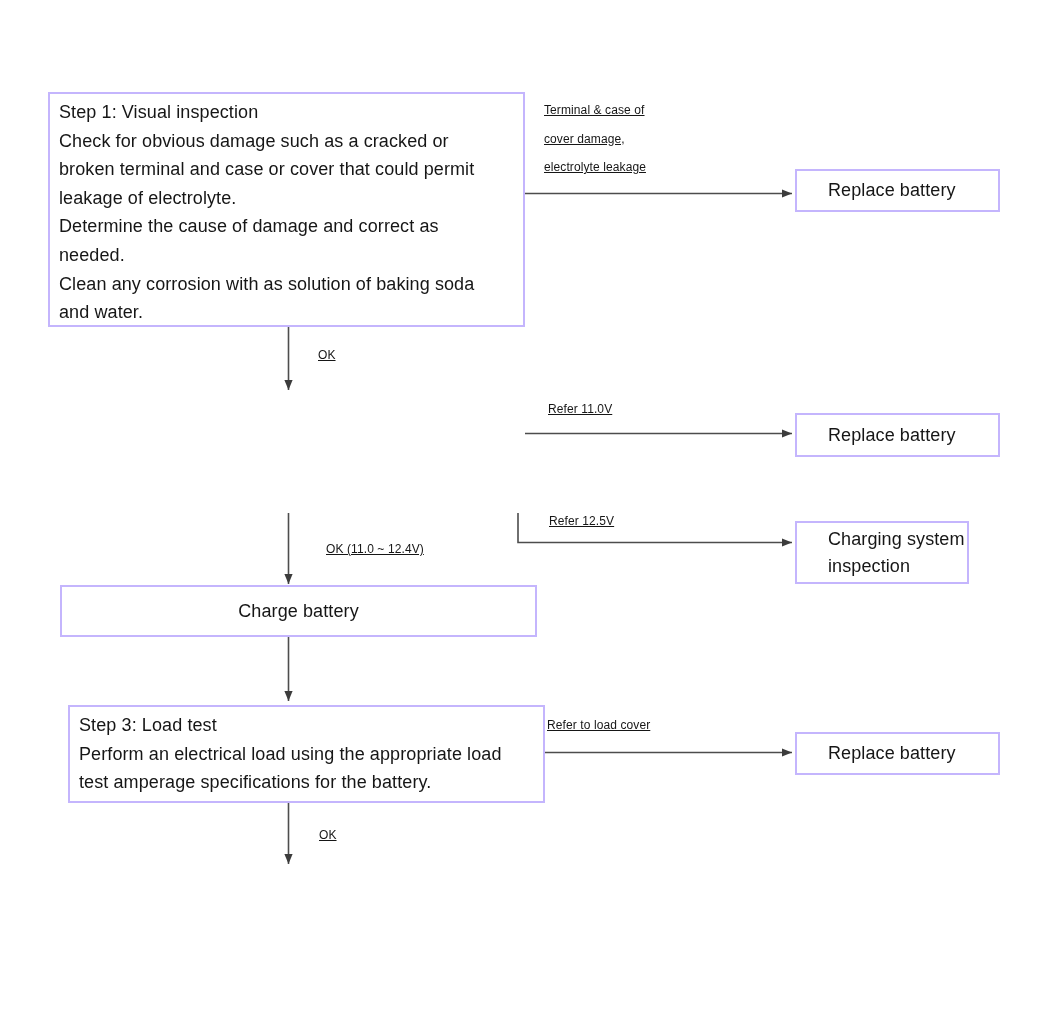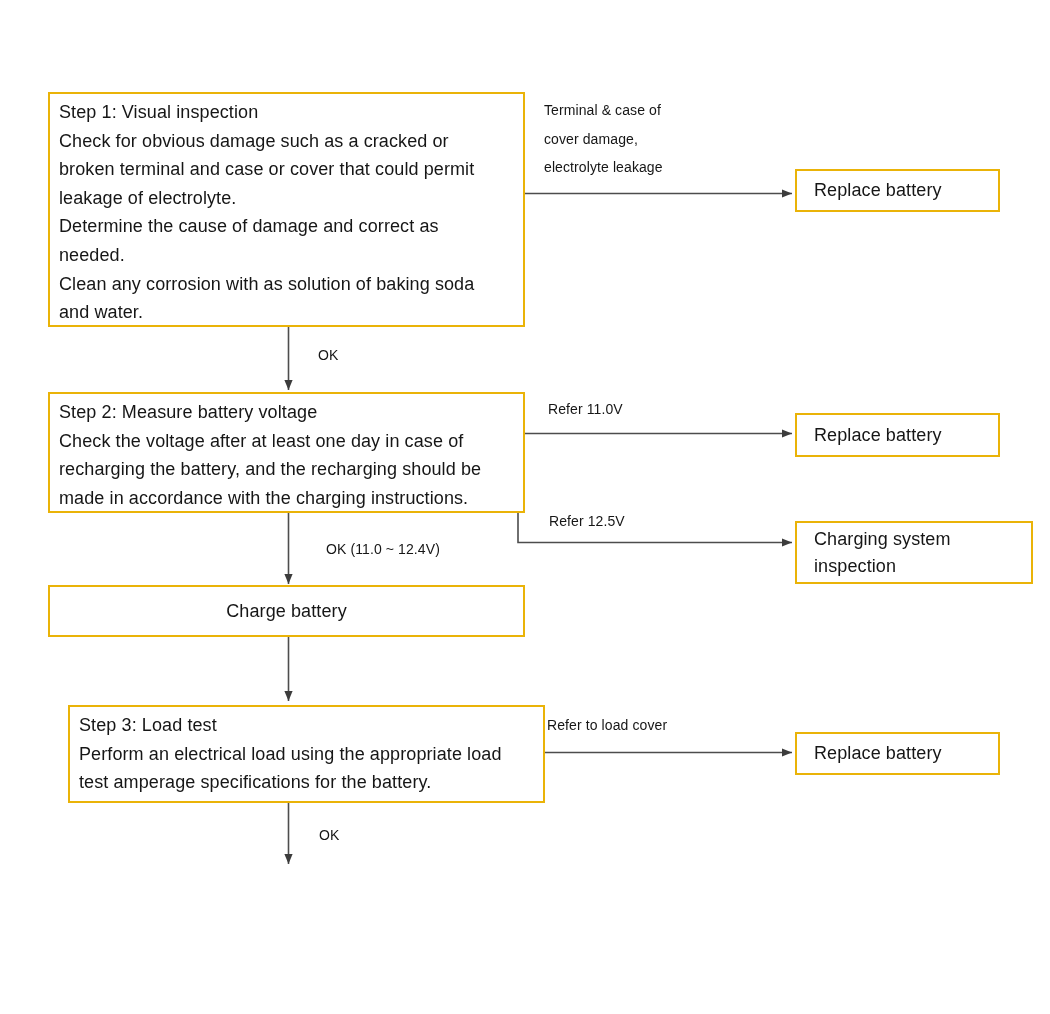--- a/index.html
+++ b/index.html
@@ -19,49 +19,51 @@
   .connectors {
     position: absolute;
     left: 0;
     top: 0;
     width: 1050px;
     height: 1014px;
   }
   .node {
     position: absolute;
     box-sizing: border-box;
-    border: 2px solid #eab308;
+    border: 2px solid #c4b5fd;
     background: #ffffff;
     font-size: 18px;
     letter-spacing: 0.1px;
     white-space: pre-line;
   }
   .node.step {
     padding: 4px 9px 0 9px;
     line-height: 28.6px;
   }
   .node.center {
     display: flex;
     align-items: center;
     justify-content: center;
     text-align: right;
     line-height: 22px;
+    margin-left: 12px;
   }
   .node.result {
     display: flex;
     align-items: center;
-    padding-left: 17px;
+    padding-left: 31px;
     line-height: 27px;
   }
   .edge-label {
     position: absolute;
-    font-size: 14px;
+    font-size: 12px;
     letter-spacing: 0.1px;
     line-height: 28.5px;
     white-space: pre-line;
+    text-decoration: underline;
   }
 </style>
 </head>
 <body>
 
 <div class="stage">
 
   <svg class="connectors" viewBox="0 0 1050 1014" xmlns="http://www.w3.org/2000/svg">
     <defs>
       <marker id="arrow" markerUnits="userSpaceOnUse" markerWidth="12" markerHeight="10" refX="10.5" refY="5" orient="auto">
@@ -82,37 +84,33 @@
 
   <div class="node step" style="left:48px; top:92px; width:477px; height:235px;">Step 1: Visual inspection
 Check for obvious damage such as a cracked or
 broken terminal and case or cover that could permit
 leakage of electrolyte.
 Determine the cause of damage and correct as
 needed.
 Clean any corrosion with as solution of baking soda
 and water.</div>
 
-  <div class="node step" style="left:48px; top:392px; width:477px; height:121px;">Step 2: Measure battery voltage
-Check the voltage after at least one day in case of
-recharging the battery, and the recharging should be
-made in accordance with the charging instructions.</div>
 
   <div class="node center" style="left:48px; top:585px; width:477px; height:52px;">Charge battery</div>
 
   <div class="node step" style="left:48px; top:705px; width:477px; height:98px;margin-left:20px;">Step 3: Load test
 Perform an electrical load using the appropriate load
 test amperage specifications for the battery.</div>
 
 
   <div class="node result" style="left:795px; top:169px; width:205px; height:43px;">Replace battery</div>
 
   <div class="node result" style="left:795px; top:413px; width:205px; height:44px;">Replace battery</div>
 
-  <div class="node result" style="left:795px; top:521px; width:238px; height:63px;">Charging system
+  <div class="node result" style="left:795px; top:521px; width:174px; height:63px;">Charging system
 inspection</div>
 
   <div class="node result" style="left:795px; top:732px; width:205px; height:43px;">Replace battery</div>
 
   <div class="edge-label" style="left:544px; top:96px;">Terminal &amp; case of
 cover damage,
 electrolyte leakage</div>
 
   <div class="edge-label" style="left:318px; top:341px;">OK</div>
 

